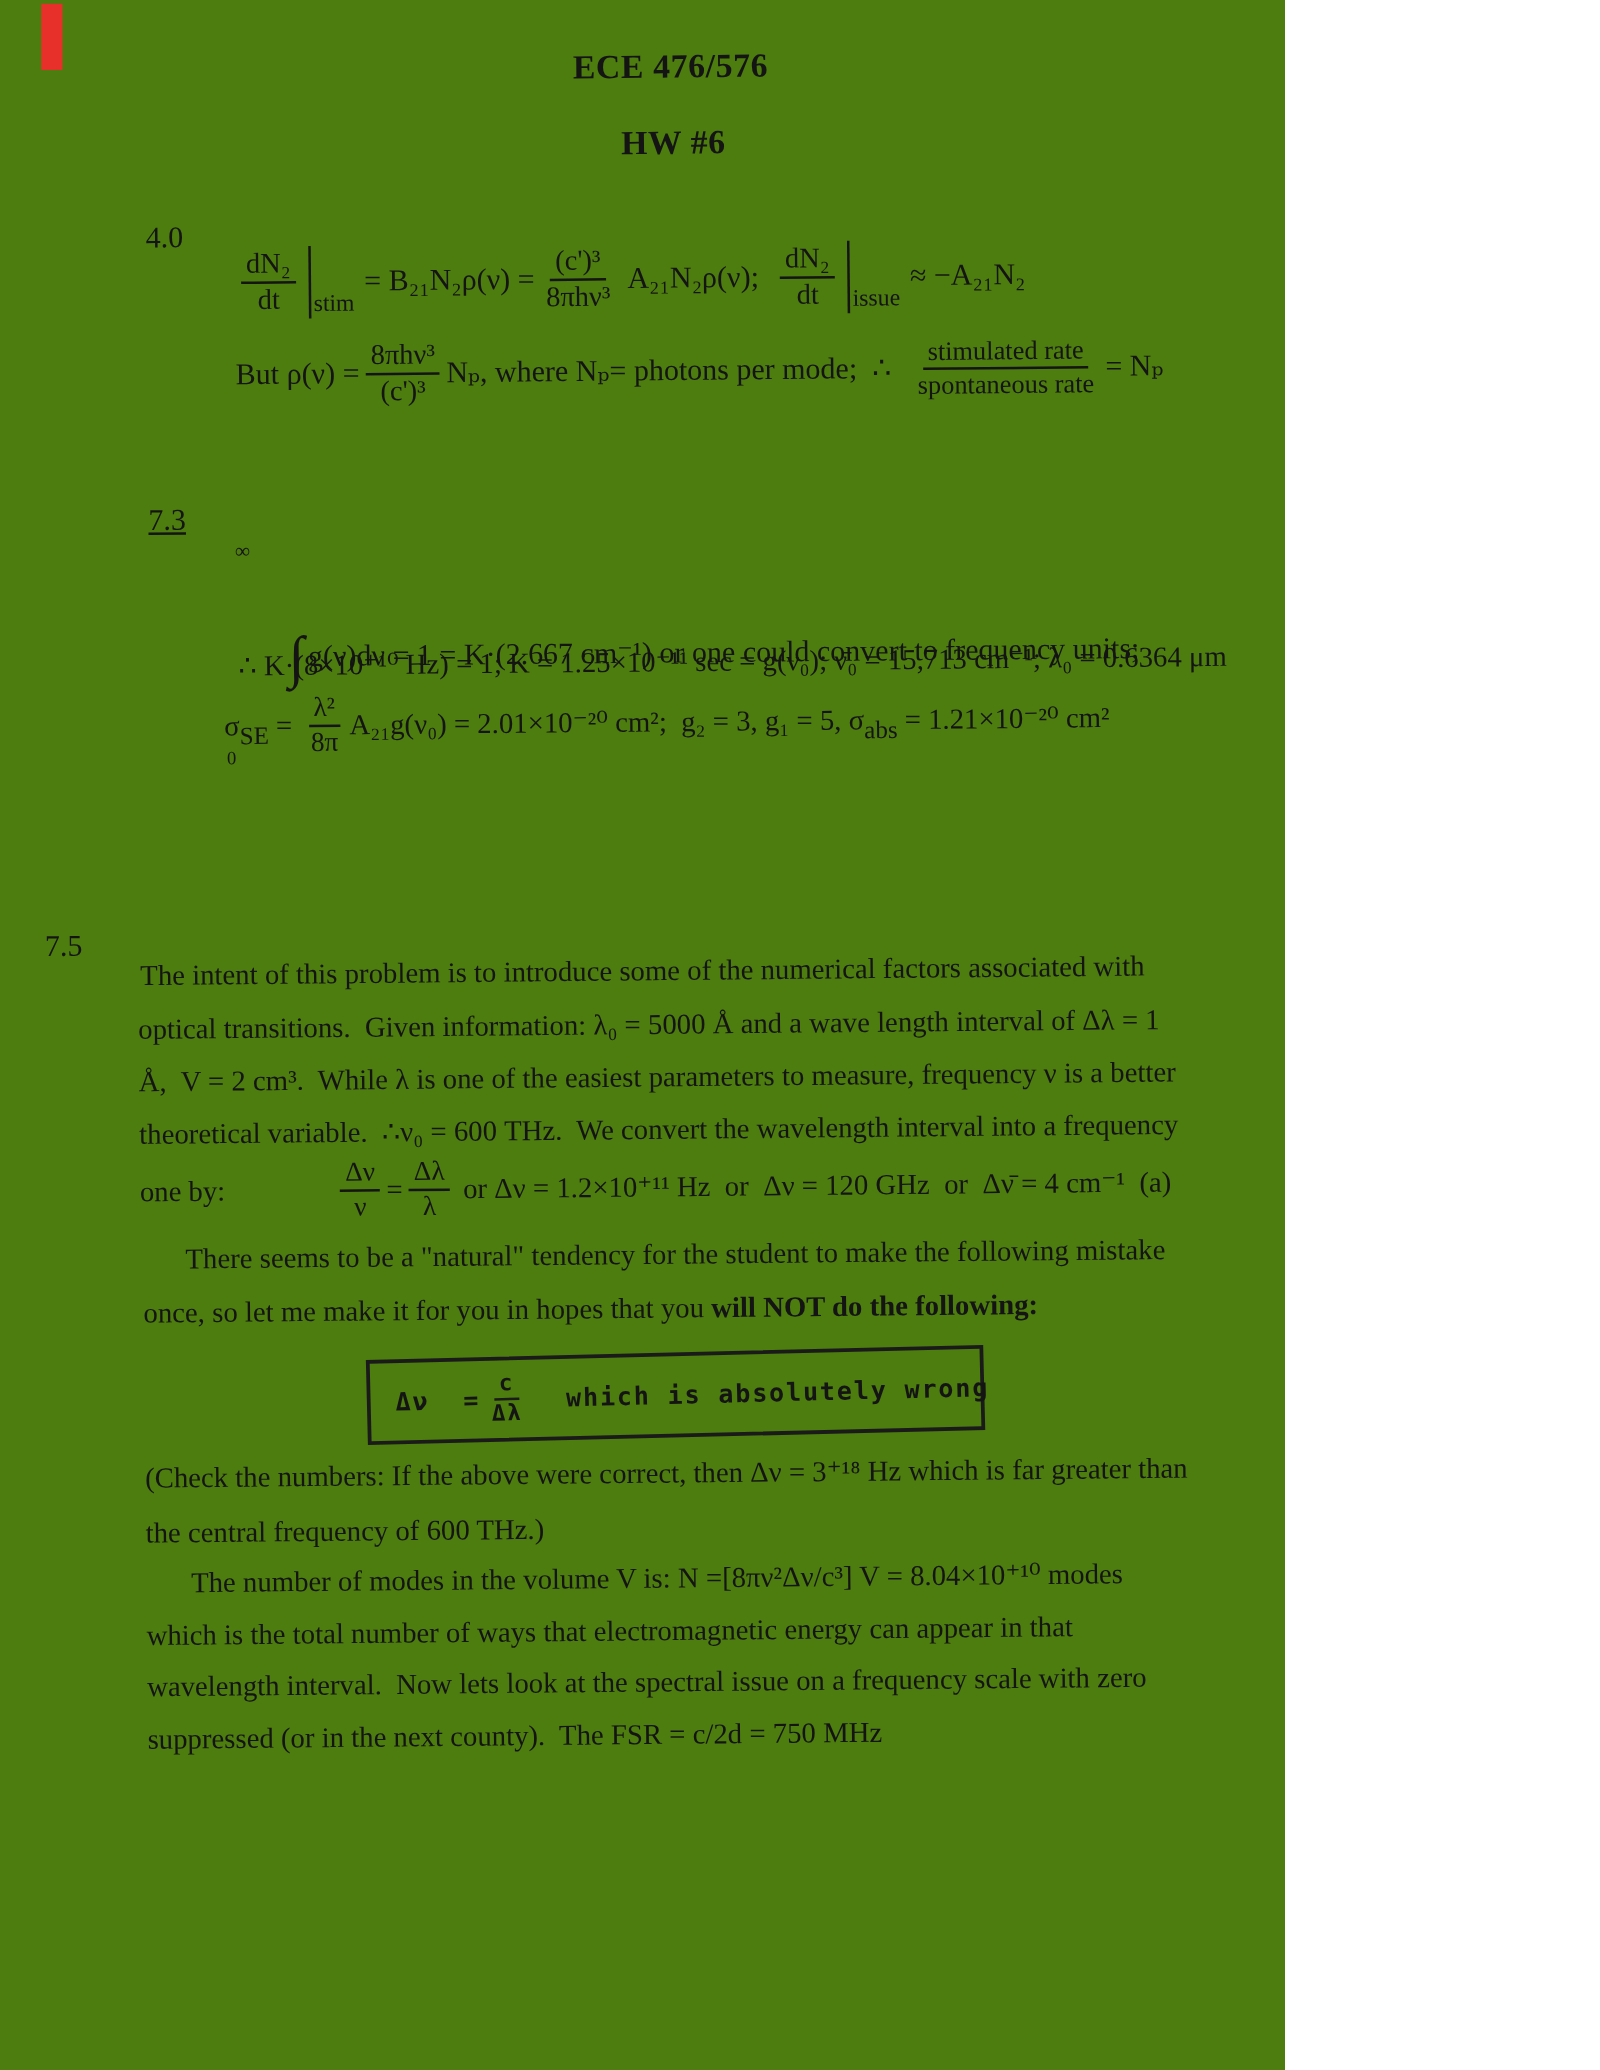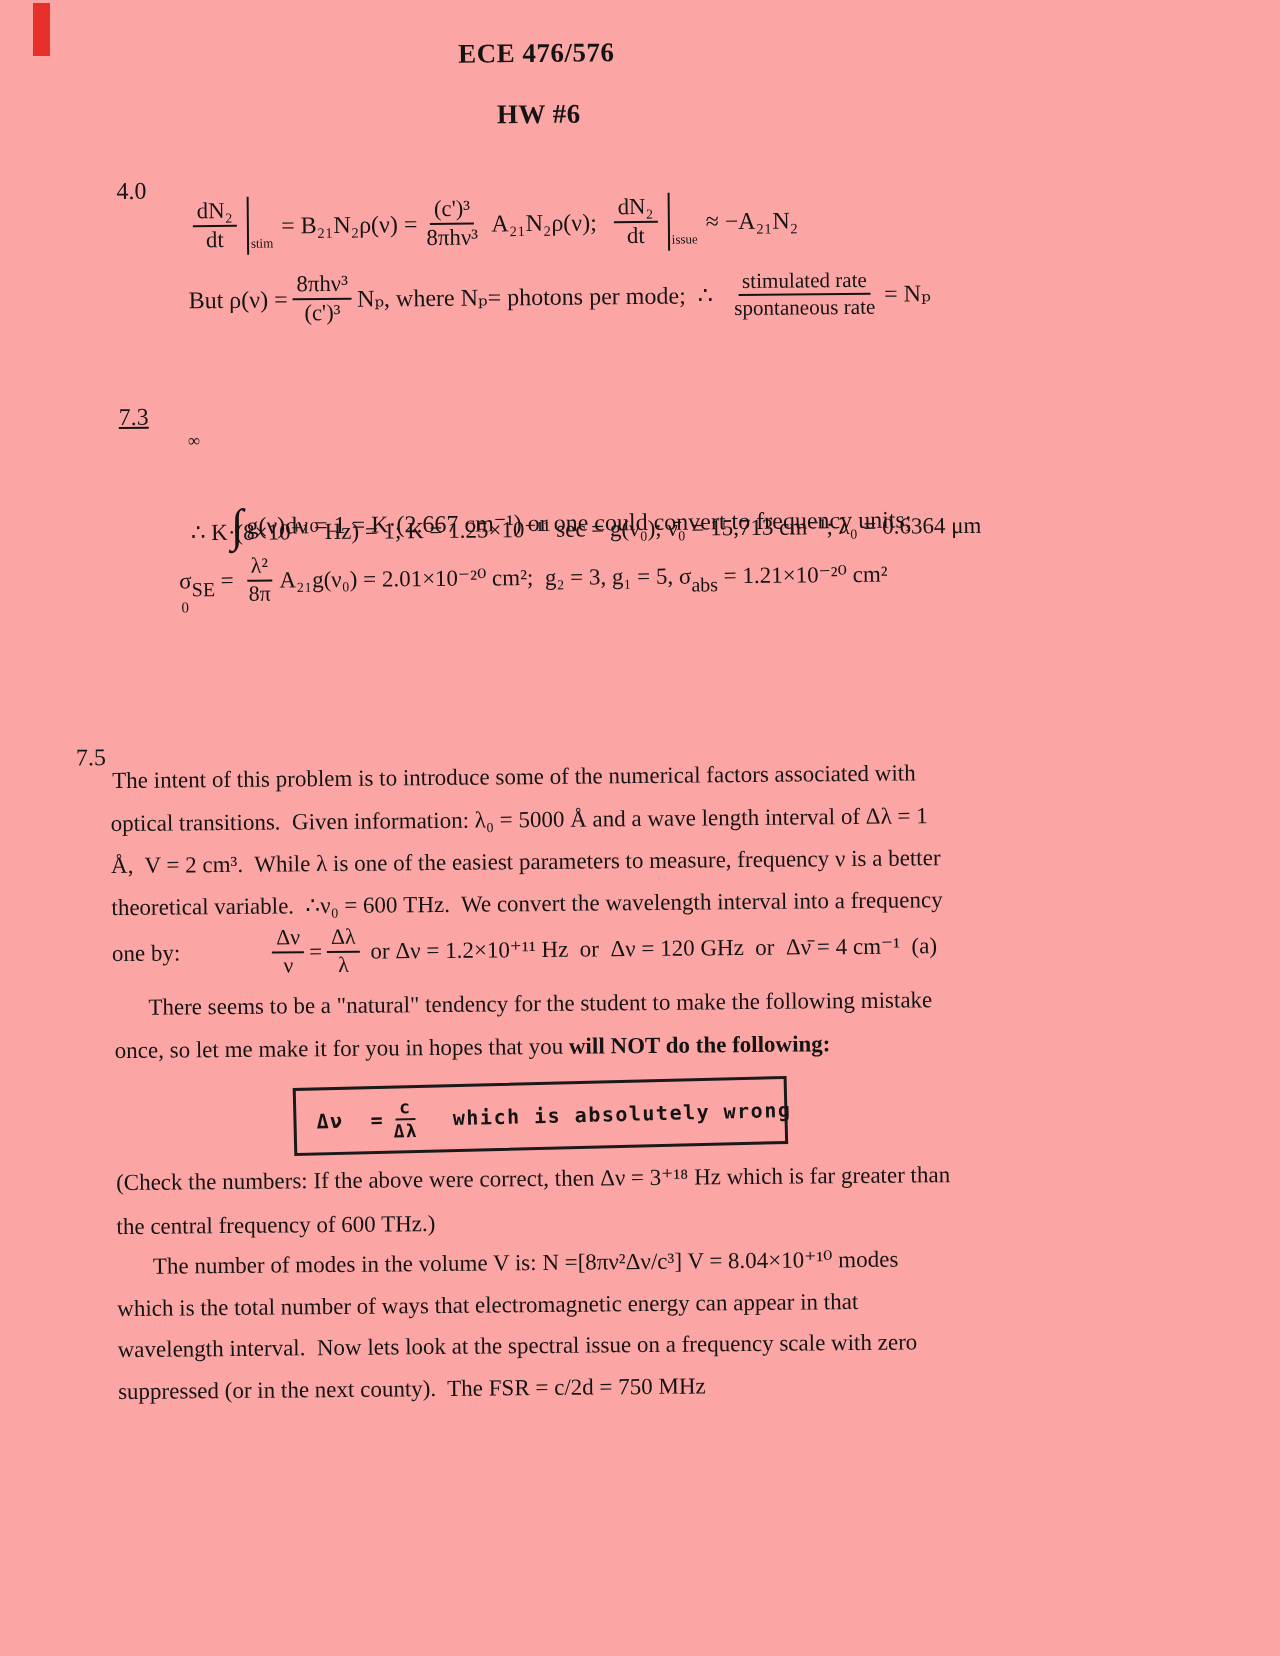--- a/index.html
+++ b/index.html
@@ -1,30 +1,30 @@
 <!DOCTYPE html>
 <html><head>
 <meta charset="utf-8">
 <style>
   html,body{margin:0;padding:0;background:#ffffff;}
-  #page{position:relative;width:1280px;height:1656px;background:#fca5a5;overflow:hidden;
+  #page{position:relative;width:1028px;height:1656px;background:#4d7c0f;overflow:hidden;
         font-family:"Liberation Serif","DejaVu Serif",serif;color:#141414;}
   .tilt{position:absolute;left:0;top:0;width:1280px;height:1656px;
         transform:rotate(-0.55deg);transform-origin:120px 760px;}
   .redmark{position:absolute;left:33px;top:3px;width:17px;height:53px;background:#e8302a;}
   .line{position:absolute;white-space:pre;font-size:23px;line-height:30px;}
   .hdr{font-size:27px;font-weight:bold;letter-spacing:0.5px;}
   .plabel{font-size:24px;}
   .eq{display:flex;align-items:center;font-size:24px;white-space:pre;}
   .frac{display:inline-flex;flex-direction:column;align-items:center;margin:0 5px;
         line-height:1.08;font-size:0.95em;text-align:center;white-space:pre;}
   .frac .num{display:block;padding:0 4px 1px;border-bottom:2px solid #141414;}
   .frac .den{display:block;padding:1px 4px 0;}
   .vbar{align-self:center;height:58px;width:0;border-left:2px solid #141414;margin-left:5px;}
-  .bsub{font-size:13px;align-self:flex-end;transform:translateY(4px);margin-right:8px;margin-left:2px;}
+  .bsub{font-size:19px;align-self:flex-end;transform:translateY(4px);margin-right:8px;margin-left:2px;}
   .ss{font-size:20px;align-self:center;transform:translateY(8px);}
   .intwrap{position:relative;margin-right:3px;}
   .isym{font-size:46px;line-height:1;}
   .iinf{position:absolute;top:-17px;left:6px;font-size:17px;}
   .izero{position:absolute;bottom:-13px;left:-2px;font-size:15px;}
   .b{font-weight:bold;}
   .gap120{margin-left:92px;}
   .box{position:absolute;left:290px;top:1086px;width:468px;height:62px;border:3px solid #1a1a1a;
        transform:rotate(-0.85deg);display:flex;align-items:center;padding-left:20px;
        font-family:"DejaVu Sans Mono","Liberation Mono",monospace;font-weight:bold;
@@ -83,21 +83,21 @@
     <div class="line eq" style="left:181px;top:556px;font-size:23px;">
       <span>σ</span>
       <span class="ss">SE</span>
       <span> = </span>
       <span class="frac"><span class="num">λ²</span><span class="den">8π</span></span>
       <span>A₂₁g(ν₀) = 2.01×10⁻²⁰ cm²;  g₂ = 3, g₁ = 5, σ</span>
       <span class="ss">abs</span>
       <span> = 1.21×10⁻²⁰ cm²</span>
     </div>
 
-    <div class="line plabel" style="left:36px;top:742px;margin-left:40px;">7.5</div>
+    <div class="line plabel" style="left:36px;top:742px;">7.5</div>
 
     <div class="line" style="left:112px;top:766px;">The intent of this problem is to introduce some of the numerical factors associated with</div>
     <div class="line" style="left:110px;top:809px;">optical transitions.  Given information: λ₀ = 5000 Å and a wave length interval of Δλ = 1</div>
     <div class="line" style="left:110px;top:851px;">Å,  V = 2 cm³.  While λ is one of the easiest parameters to measure, frequency ν is a better</div>
     <div class="line" style="left:110px;top:893px;">theoretical variable.  ∴ν₀ = 600 THz.  We convert the wavelength interval into a frequency</div>
 
     <div class="line eq" style="left:110px;top:928px;font-size:23px;">
       <span>one by:</span>
       <span class="frac gap120"><span class="num">Δν</span><span class="den">ν</span></span>
       <span>=</span>

